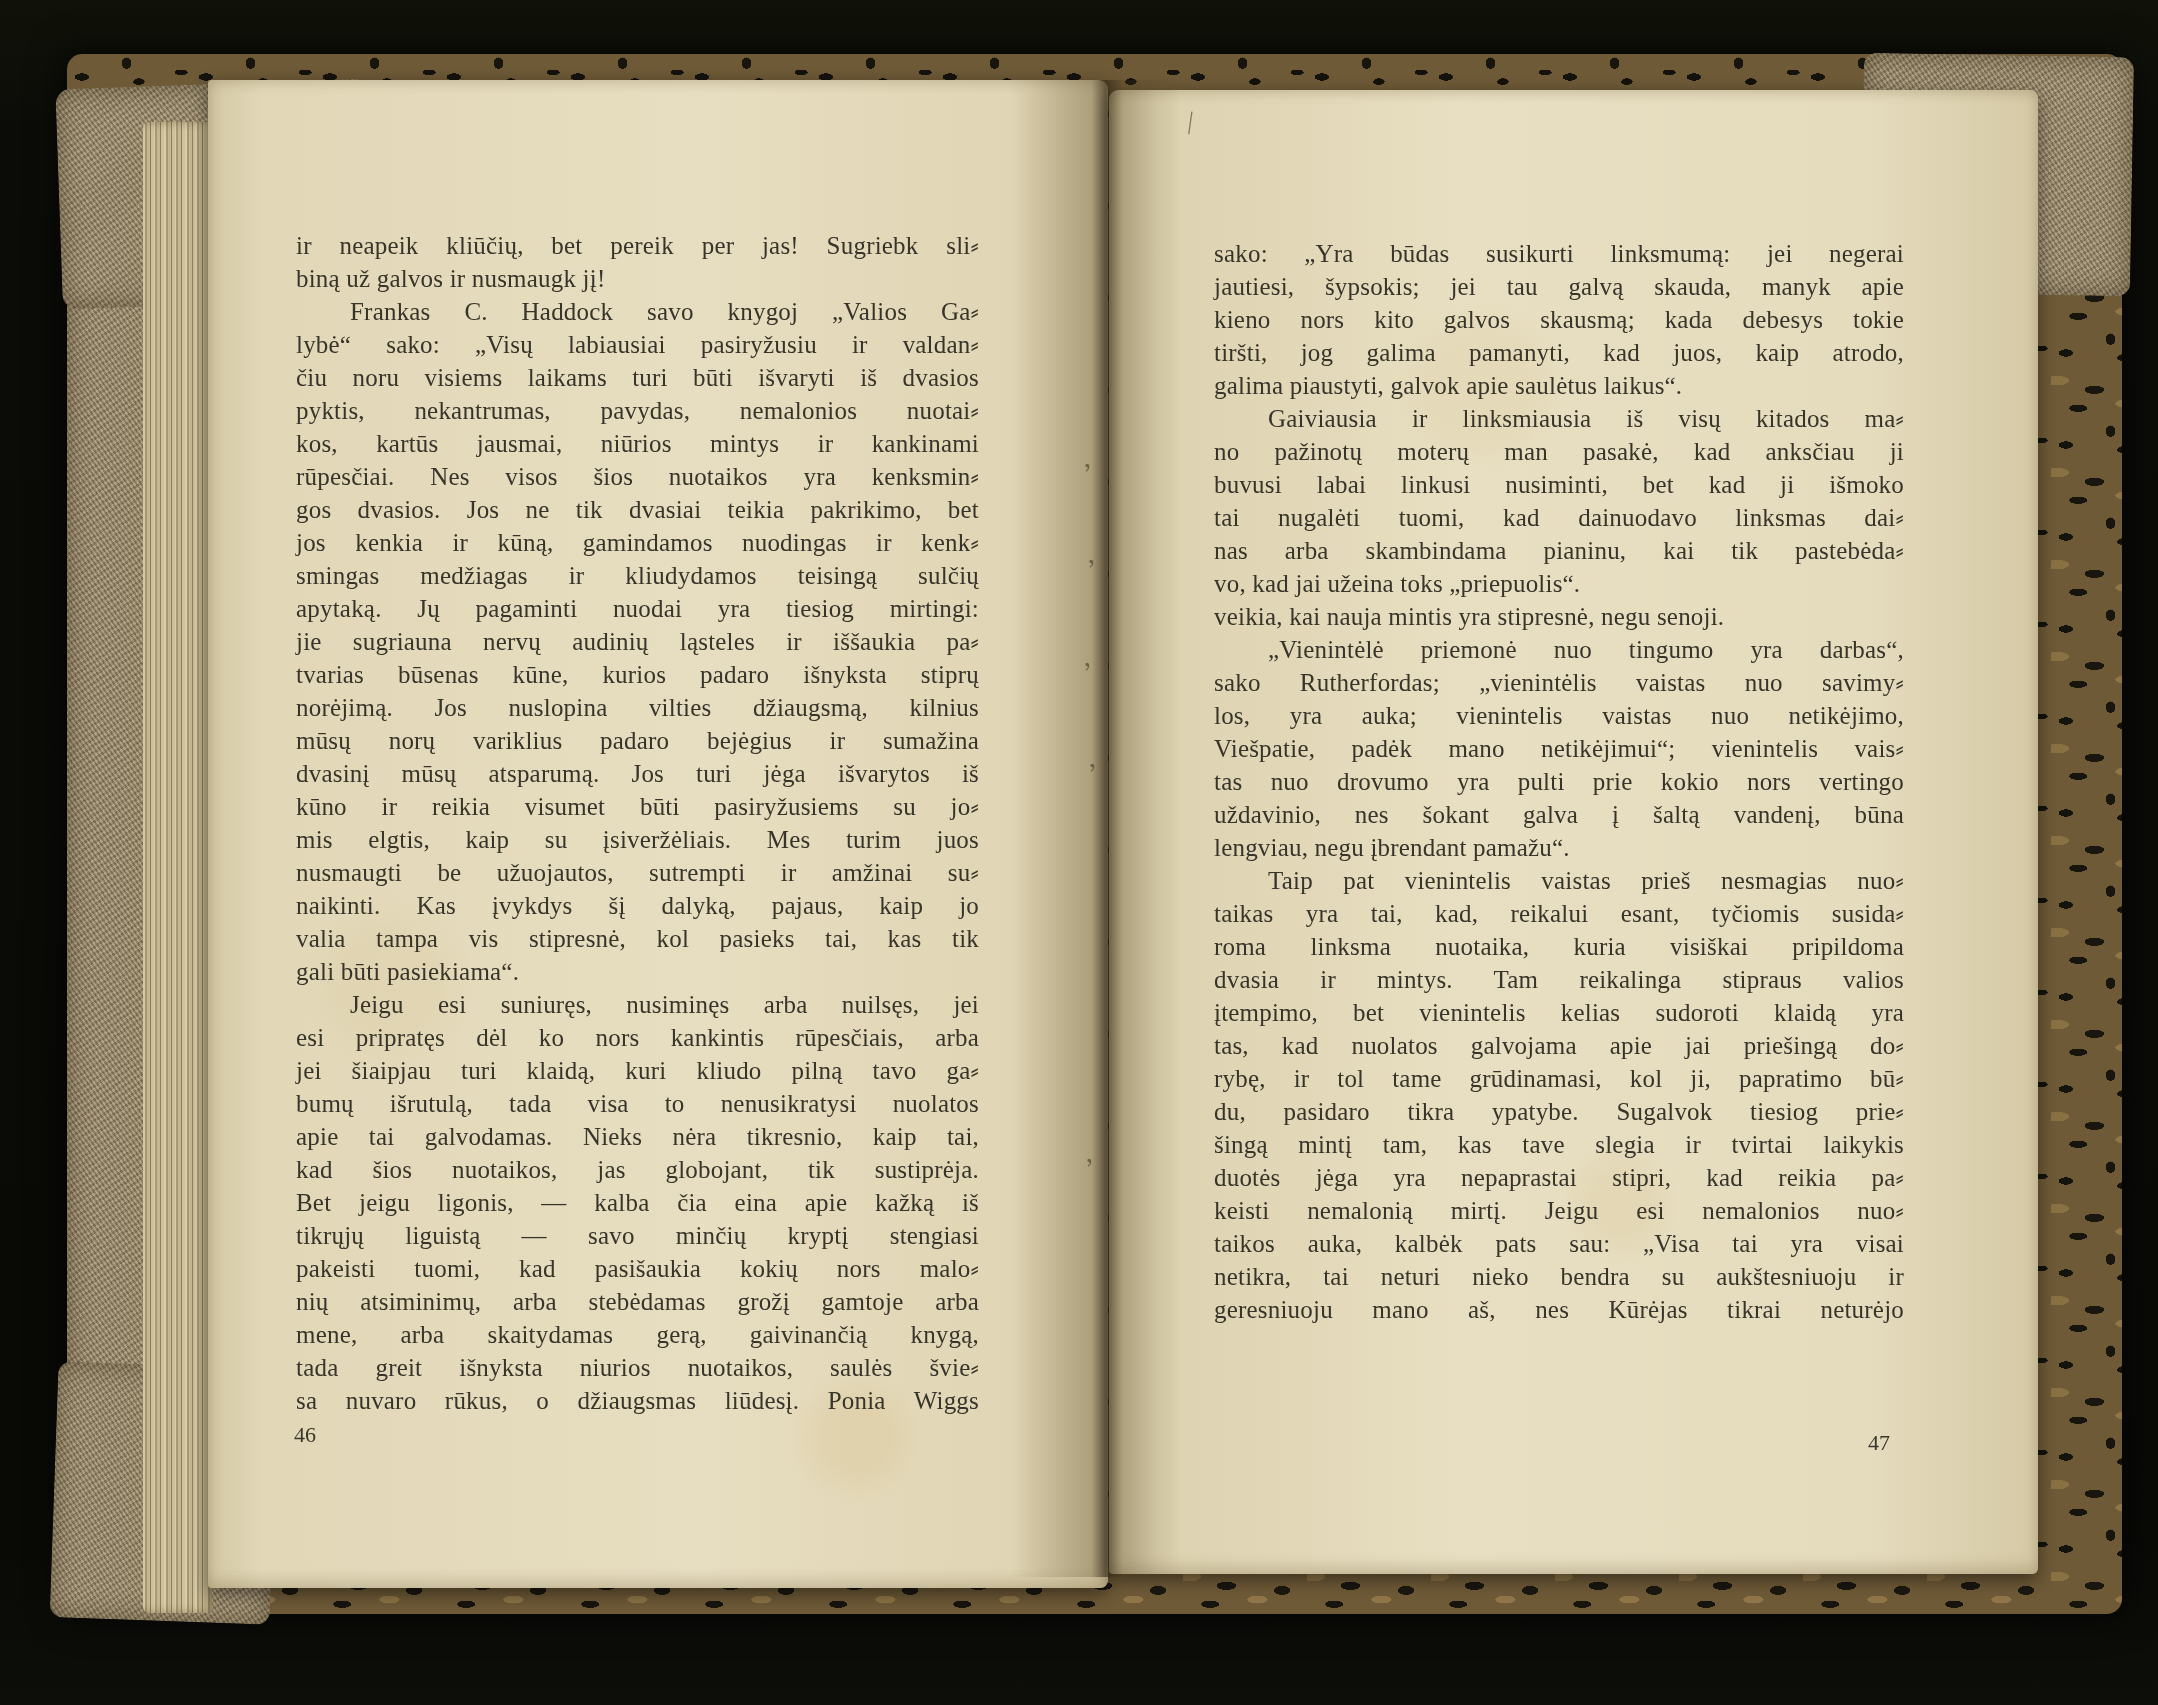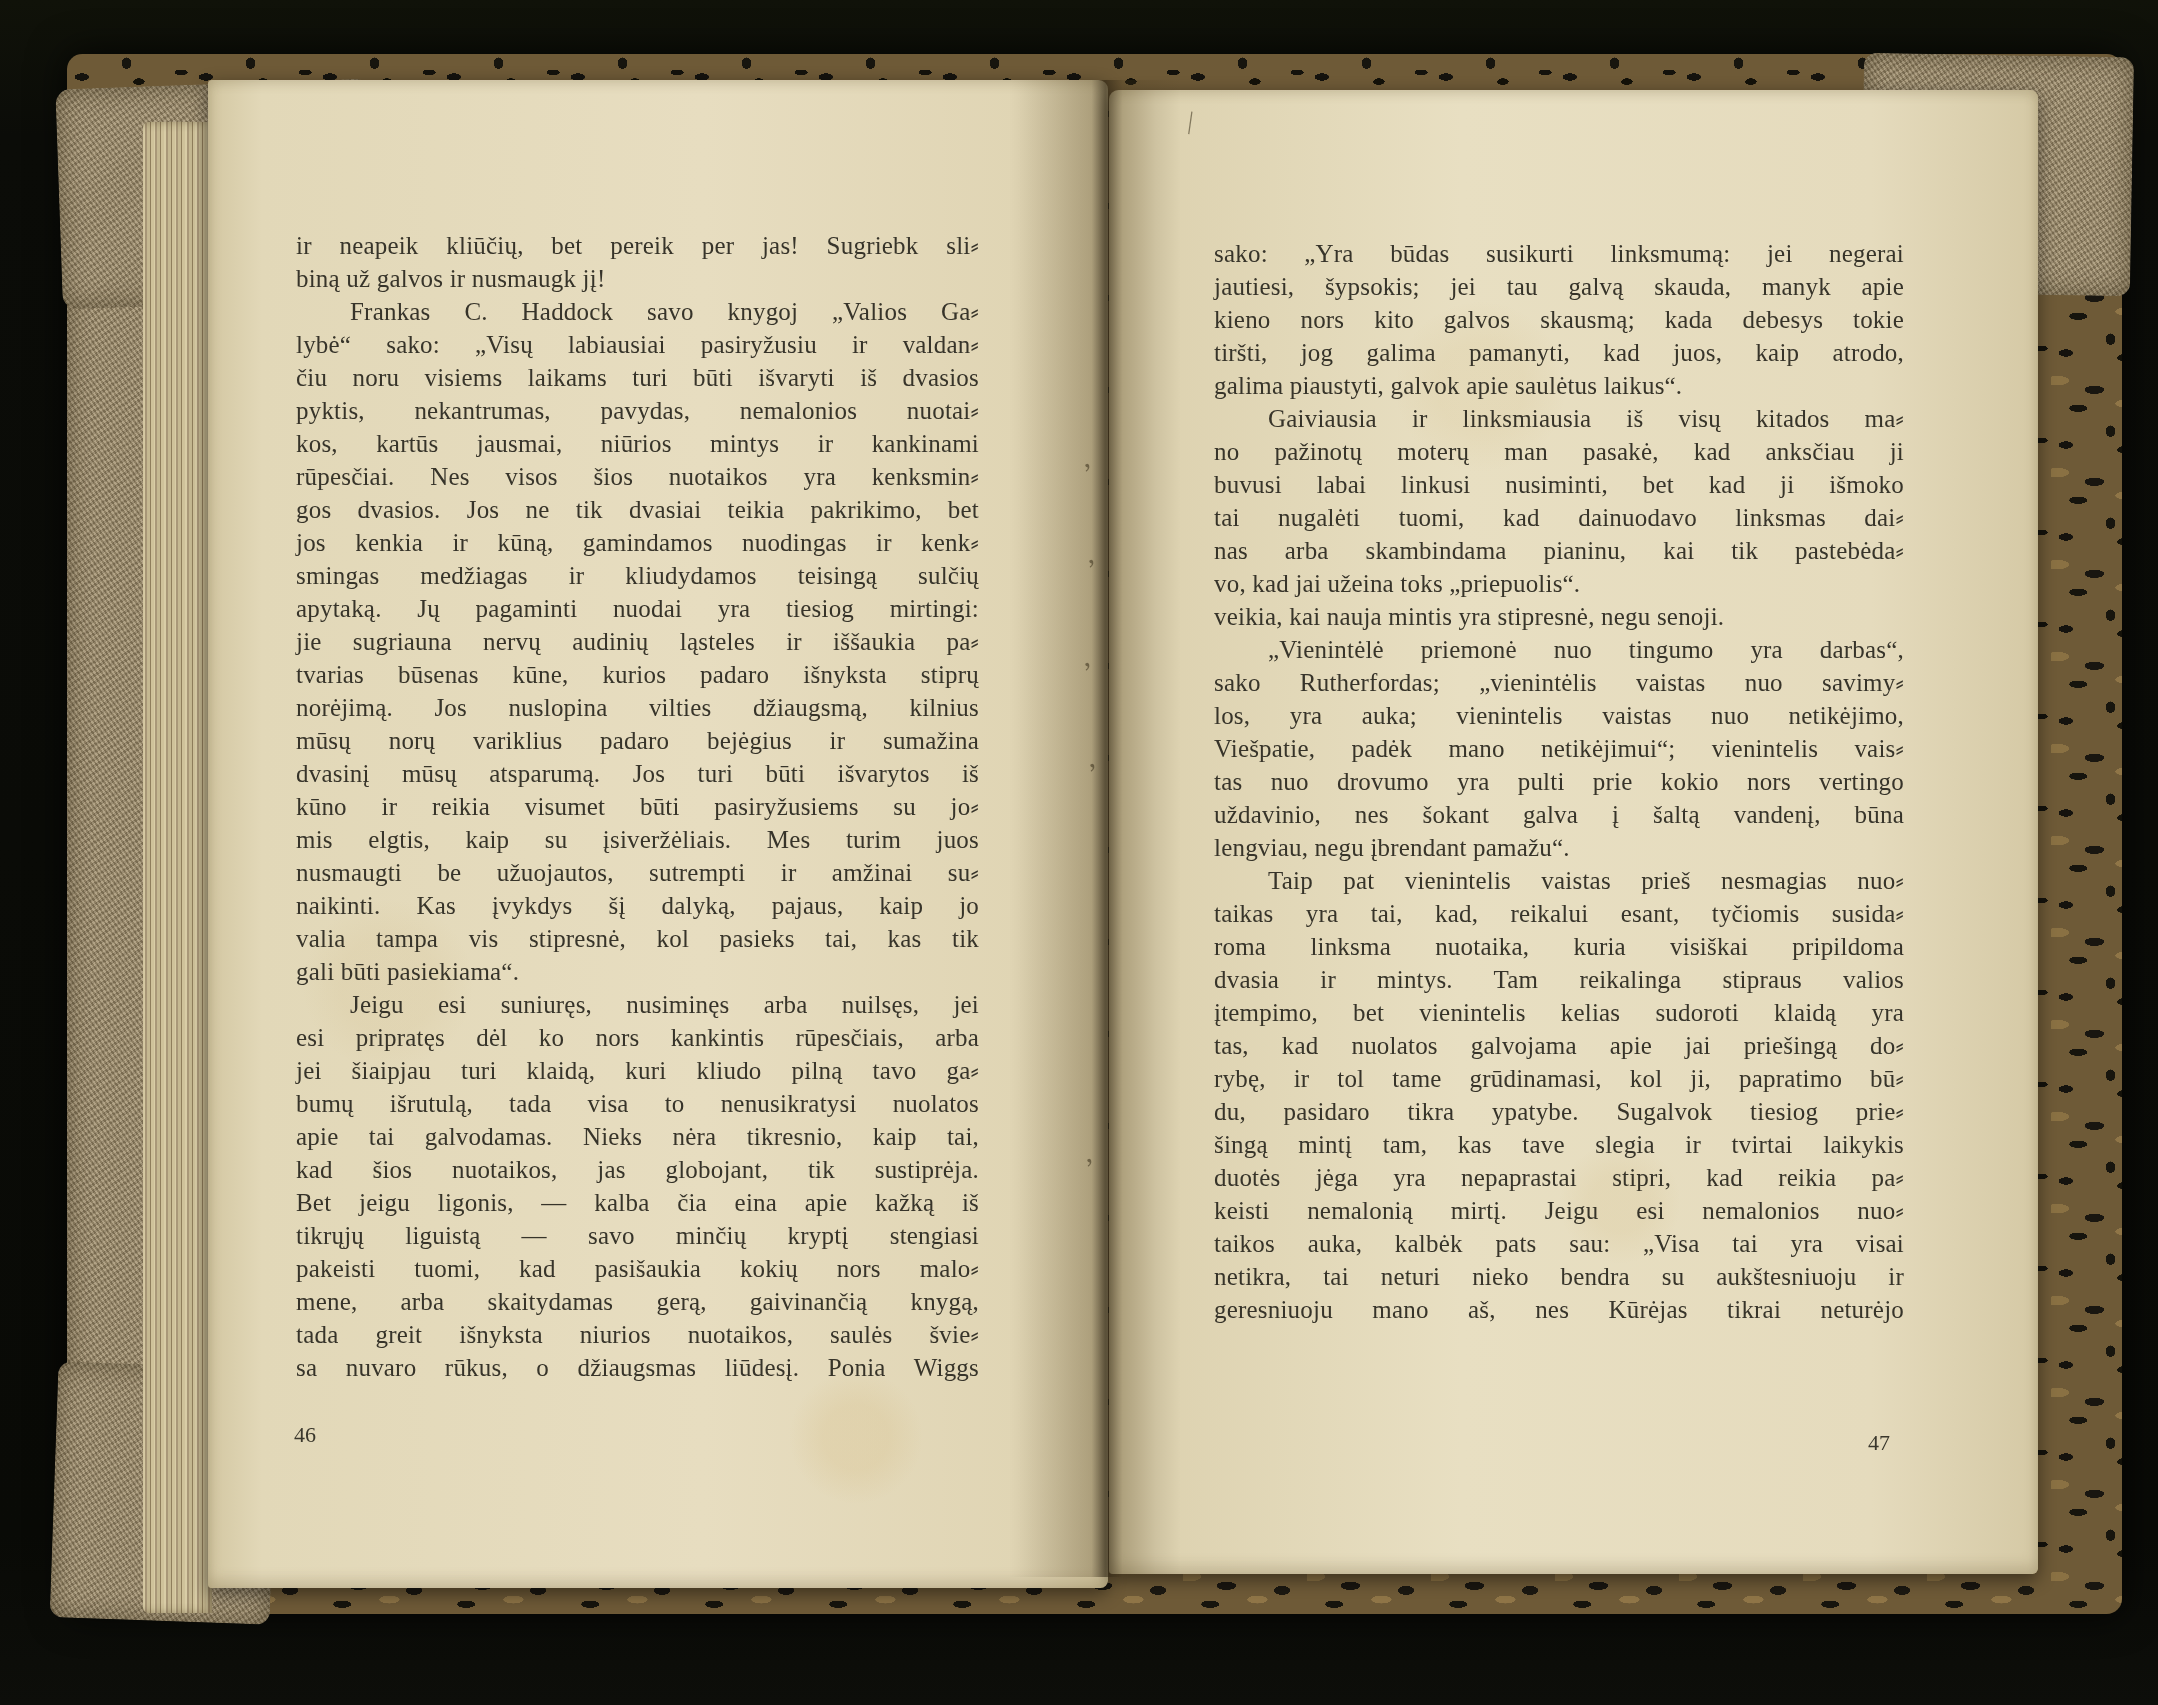--- a/index.html
+++ b/index.html
@@ -112,36 +112,37 @@
       <div class="tline">kos, kartūs jausmai, niūrios mintys ir kankinami</div>
       <div class="tline">rūpesčiai. Nes visos šios nuotaikos yra kenksmin⸗</div>
       <div class="tline">gos dvasios. Jos ne tik dvasiai teikia pakrikimo, bet</div>
       <div class="tline">jos kenkia ir kūną, gamindamos nuodingas ir kenk⸗</div>
       <div class="tline">smingas medžiagas ir kliudydamos teisingą sulčių</div>
       <div class="tline">apytaką. Jų pagaminti nuodai yra tiesiog mirtingi:</div>
       <div class="tline">jie sugriauna nervų audinių ląsteles ir iššaukia pa⸗</div>
       <div class="tline">tvarias būsenas kūne, kurios padaro išnyksta stiprų</div>
       <div class="tline">norėjimą. Jos nuslopina vilties džiaugsmą, kilnius</div>
       <div class="tline">mūsų norų variklius padaro bejėgius ir sumažina</div>
-      <div class="tline">dvasinį mūsų atsparumą. Jos turi būti išvarytos iš</div>
+      <div class="tline">dvasinį mūsų atsparumą. Jos turi jėga išvarytos iš</div>
       <div class="tline">kūno ir reikia visumet būti pasiryžusiems su jo⸗</div>
       <div class="tline">mis elgtis, kaip su įsiveržėliais. Mes turim juos</div>
       <div class="tline">nusmaugti be užuojautos, sutrempti ir amžinai su⸗</div>
       <div class="tline">naikinti. Kas įvykdys šį dalyką, pajaus, kaip jo</div>
       <div class="tline">valia tampa vis stipresnė, kol pasieks tai, kas tik</div>
       <div class="tline pend">gali būti pasiekiama“.</div>
       <div class="tline ind">Jeigu esi suniuręs, nusiminęs arba nuilsęs, jei</div>
       <div class="tline">esi pripratęs dėl ko nors kankintis rūpesčiais, arba</div>
       <div class="tline">jei šiaipjau turi klaidą, kuri kliudo pilną tavo ga⸗</div>
       <div class="tline">bumų išrutulą, tada visa to nenusikratysi nuolatos</div>
       <div class="tline">apie tai galvodamas. Nieks nėra tikresnio, kaip tai,</div>
       <div class="tline">kad šios nuotaikos, jas globojant, tik sustiprėja.</div>
       <div class="tline">Bet jeigu ligonis, — kalba čia eina apie kažką iš</div>
       <div class="tline">tikrųjų liguistą — savo minčių kryptį stengiasi</div>
       <div class="tline">pakeisti tuomi, kad pasišaukia kokių nors malo⸗</div>
+      <div class="tline">nių atsiminimų, arba stebėdamas grožį gamtoje arba</div>
       <div class="tline">mene, arba skaitydamas gerą, gaivinančią knygą,</div>
       <div class="tline">tada greit išnyksta niurios nuotaikos, saulės švie⸗</div>
       <div class="tline">sa nuvaro rūkus, o džiaugsmas liūdesį. Ponia Wiggs</div>
     </div>
   <div id="text-right" class="textblock text-right">
       <div class="tline">sako: „Yra būdas susikurti linksmumą: jei negerai</div>
       <div class="tline">jautiesi, šypsokis; jei tau galvą skauda, manyk apie</div>
       <div class="tline">kieno nors kito galvos skausmą; kada debesys tokie</div>
       <div class="tline">tiršti, jog galima pamanyti, kad juos, kaip atrodo,</div>
       <div class="tline pend">galima piaustyti, galvok apie saulėtus laikus“.</div>

